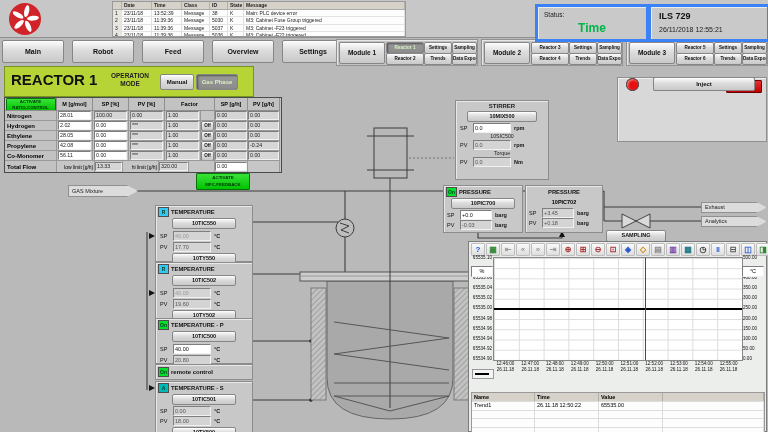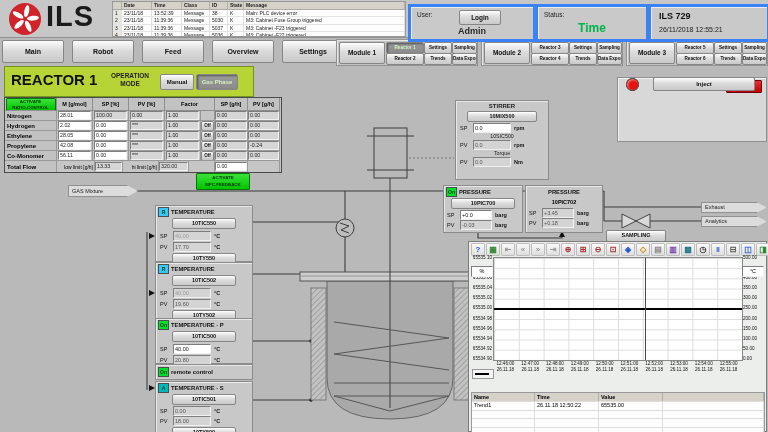--- a/index.html
+++ b/index.html
@@ -156,21 +156,20 @@
     <svg class="abs" style="left:8px;top:2px" width="34" height="34" viewBox="-17 -17 34 34">
       <circle r="16" fill="#d1232a"></circle>
       <g fill="#ffffff">
         <ellipse cx="0" cy="-8" rx="2.4" ry="6" transform="rotate(12)"></ellipse>
         <ellipse cx="0" cy="-8" rx="2.4" ry="6" transform="rotate(84)"></ellipse>
         <ellipse cx="0" cy="-8" rx="2.4" ry="6" transform="rotate(156)"></ellipse>
         <ellipse cx="0" cy="-8" rx="2.4" ry="6" transform="rotate(228)"></ellipse>
         <ellipse cx="0" cy="-8" rx="2.4" ry="6" transform="rotate(300)"></ellipse>
       </g>
     </svg>
-    <div class="logo-text">ILS</div>
   </div>
 
   <div class="msgtable">
     <div class="msgrow msghead">
       <span></span>
         <span>Date</span>
       <span>Time</span>
         <span>Class</span>
       <span>ID</span>
         <span>State</span>
@@ -213,25 +212,20 @@
           <span>23/11/18</span>
           <span>11:39:36</span>
           <span>Message</span>
           <span>5036</span>
           <span>K</span>
           <span>M3: Cabinet -F22 triggered</span>
         </div>
       </div>
   </div>
 
-  <div class="inf-panel" style="left:408px;width:122px;">
-    <span class="inf-label">User:</span>
-    <div class="btn abs" style="left:48px;top:3px;width:40px;height:13px;font-size:6.5px;font-weight:bold;line-height:13px;">Login</div>
-    <div class="abs" style="left:0;top:19px;width:122px;text-align:center;font-size:9px;font-weight:bold;color:#2b2b2b;">Admin</div>
-  </div>
   <div class="inf-panel" style="left:535px;width:108px;">
     <span class="inf-label">Status:</span>
     <div class="abs" style="left: 0px; top: 14px; width: 108px; text-align: center; font-size: 12px; font-weight: bold; color: rgb(0, 180, 74);">Time</div>
   </div>
   <div class="inf-panel" style="left:648px;width:116px;">
     <div class="abs" style="left:8px;top:4px;font-size:9px;font-weight:bold;color:#111;">ILS 729</div>
     <div class="abs" style="left:8px;top:19px;font-size:7px;color:#222;">26/11/2018 12:55:21</div>
   </div>
 
   <div class="navrow">

